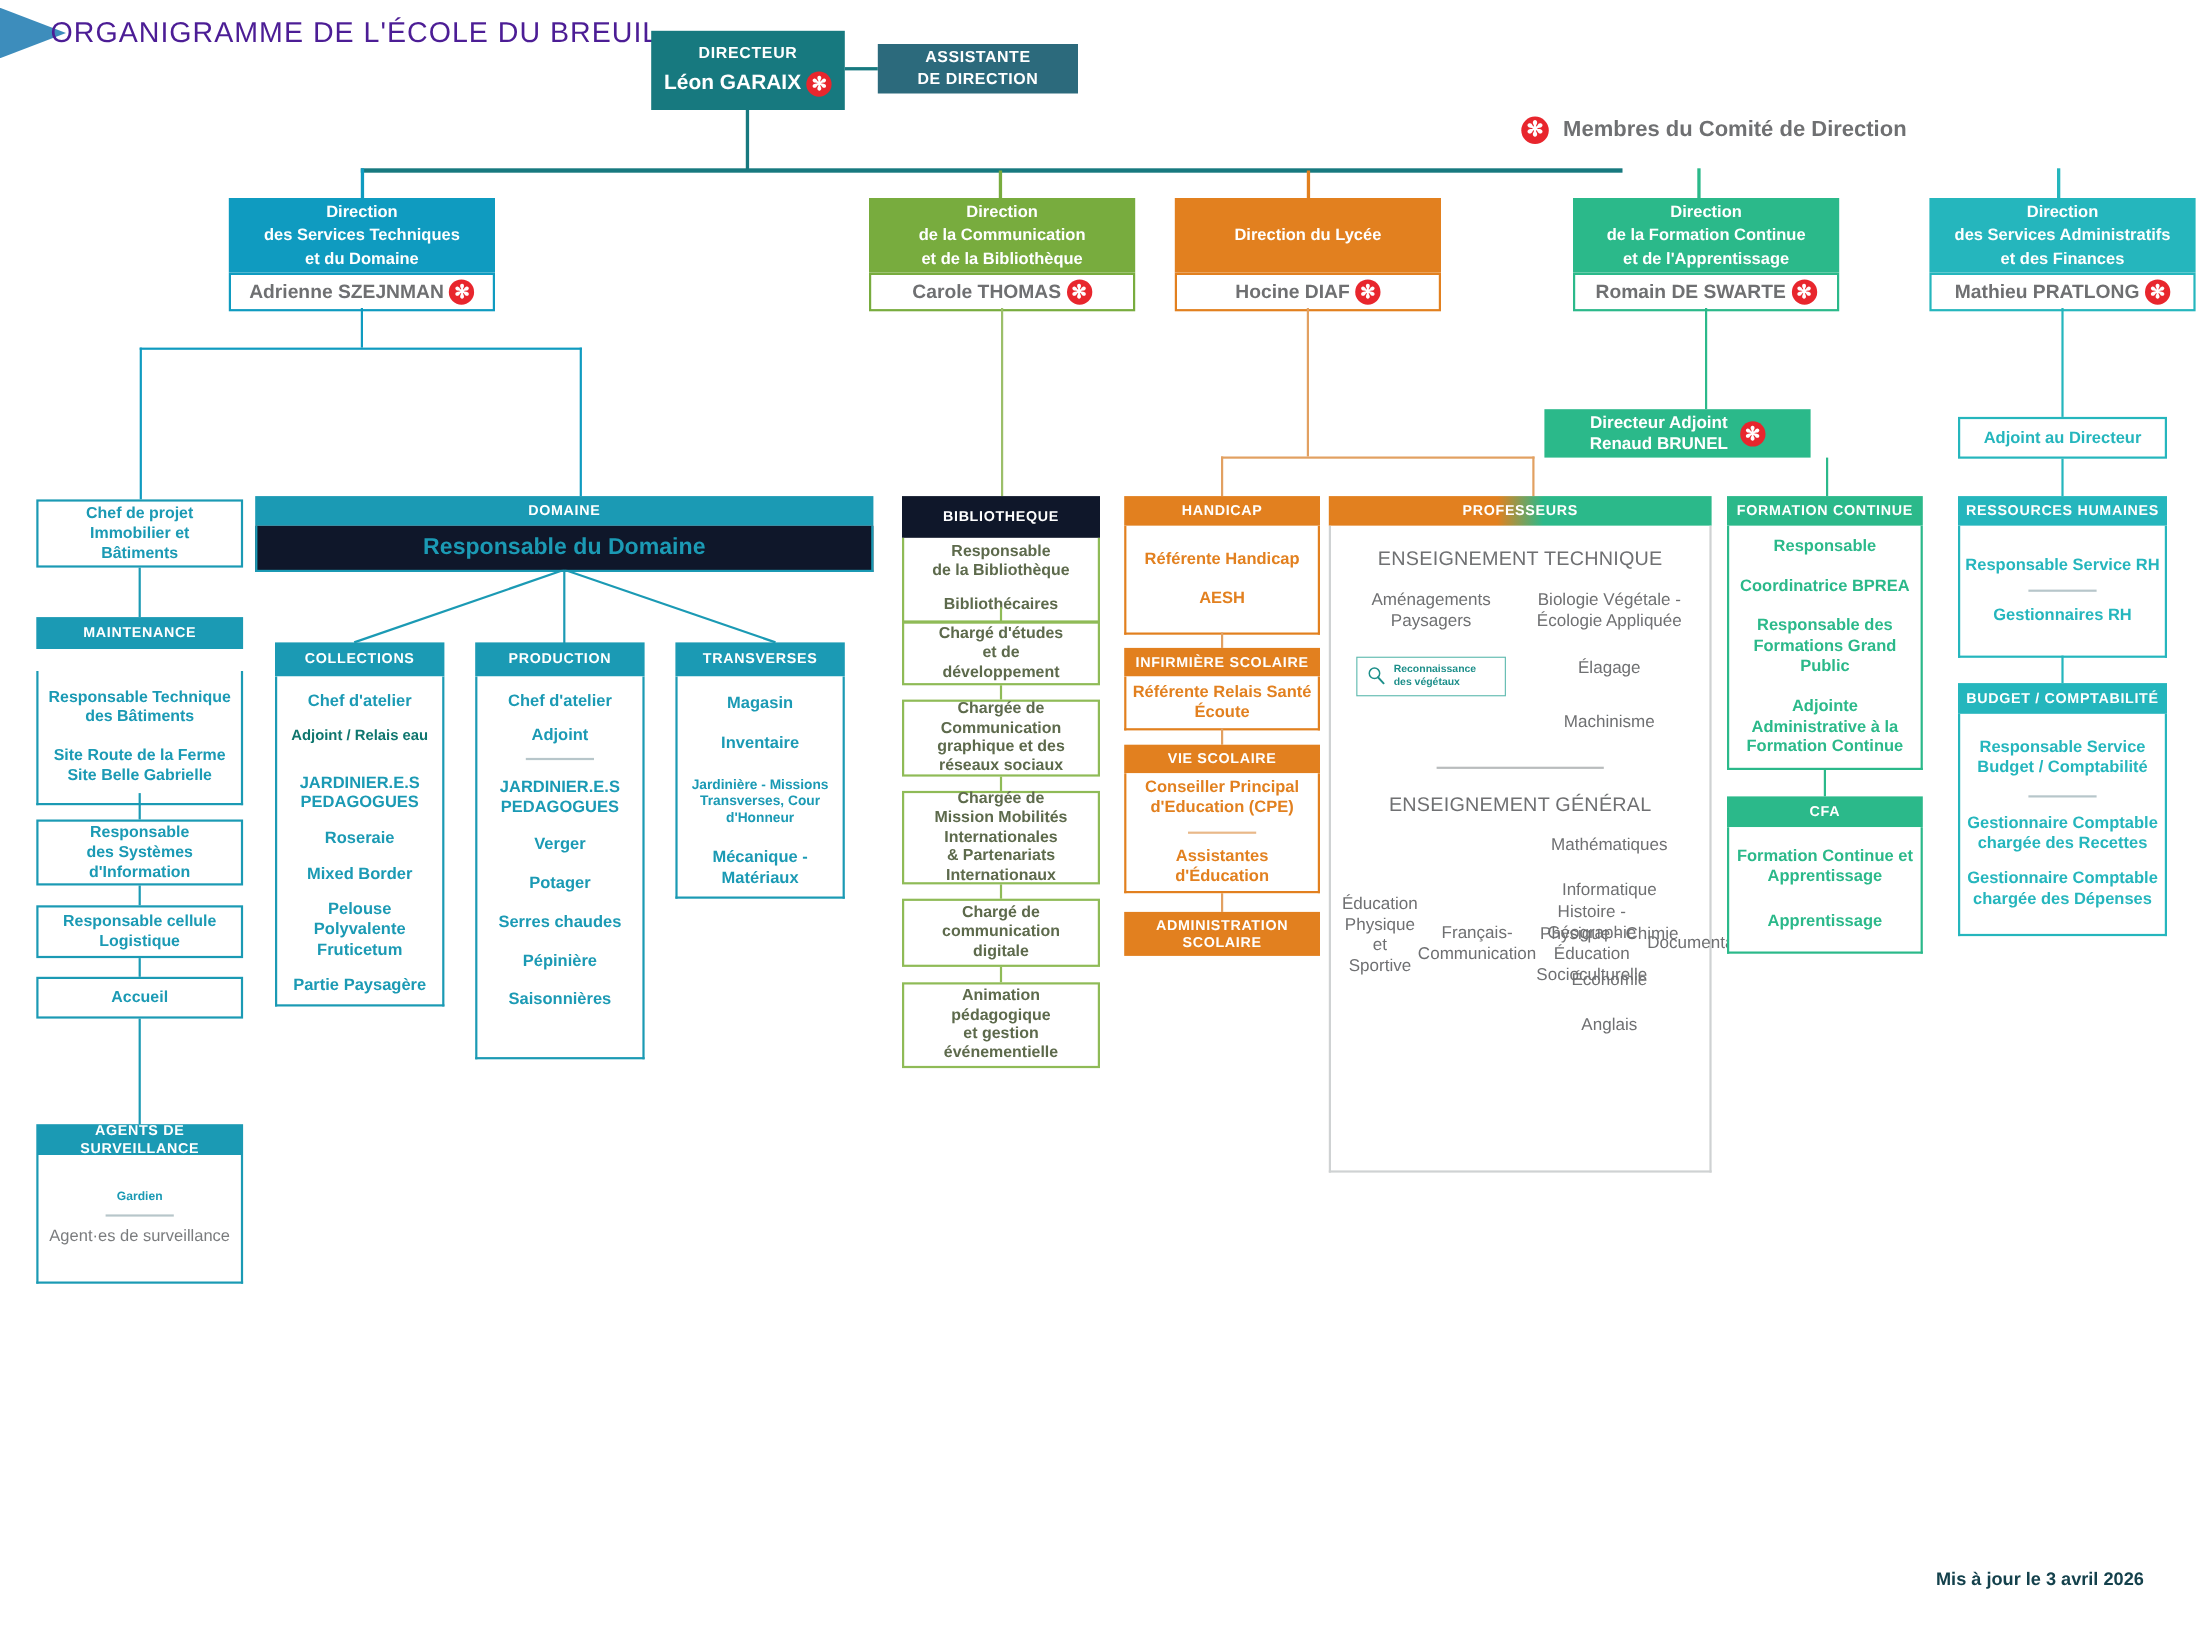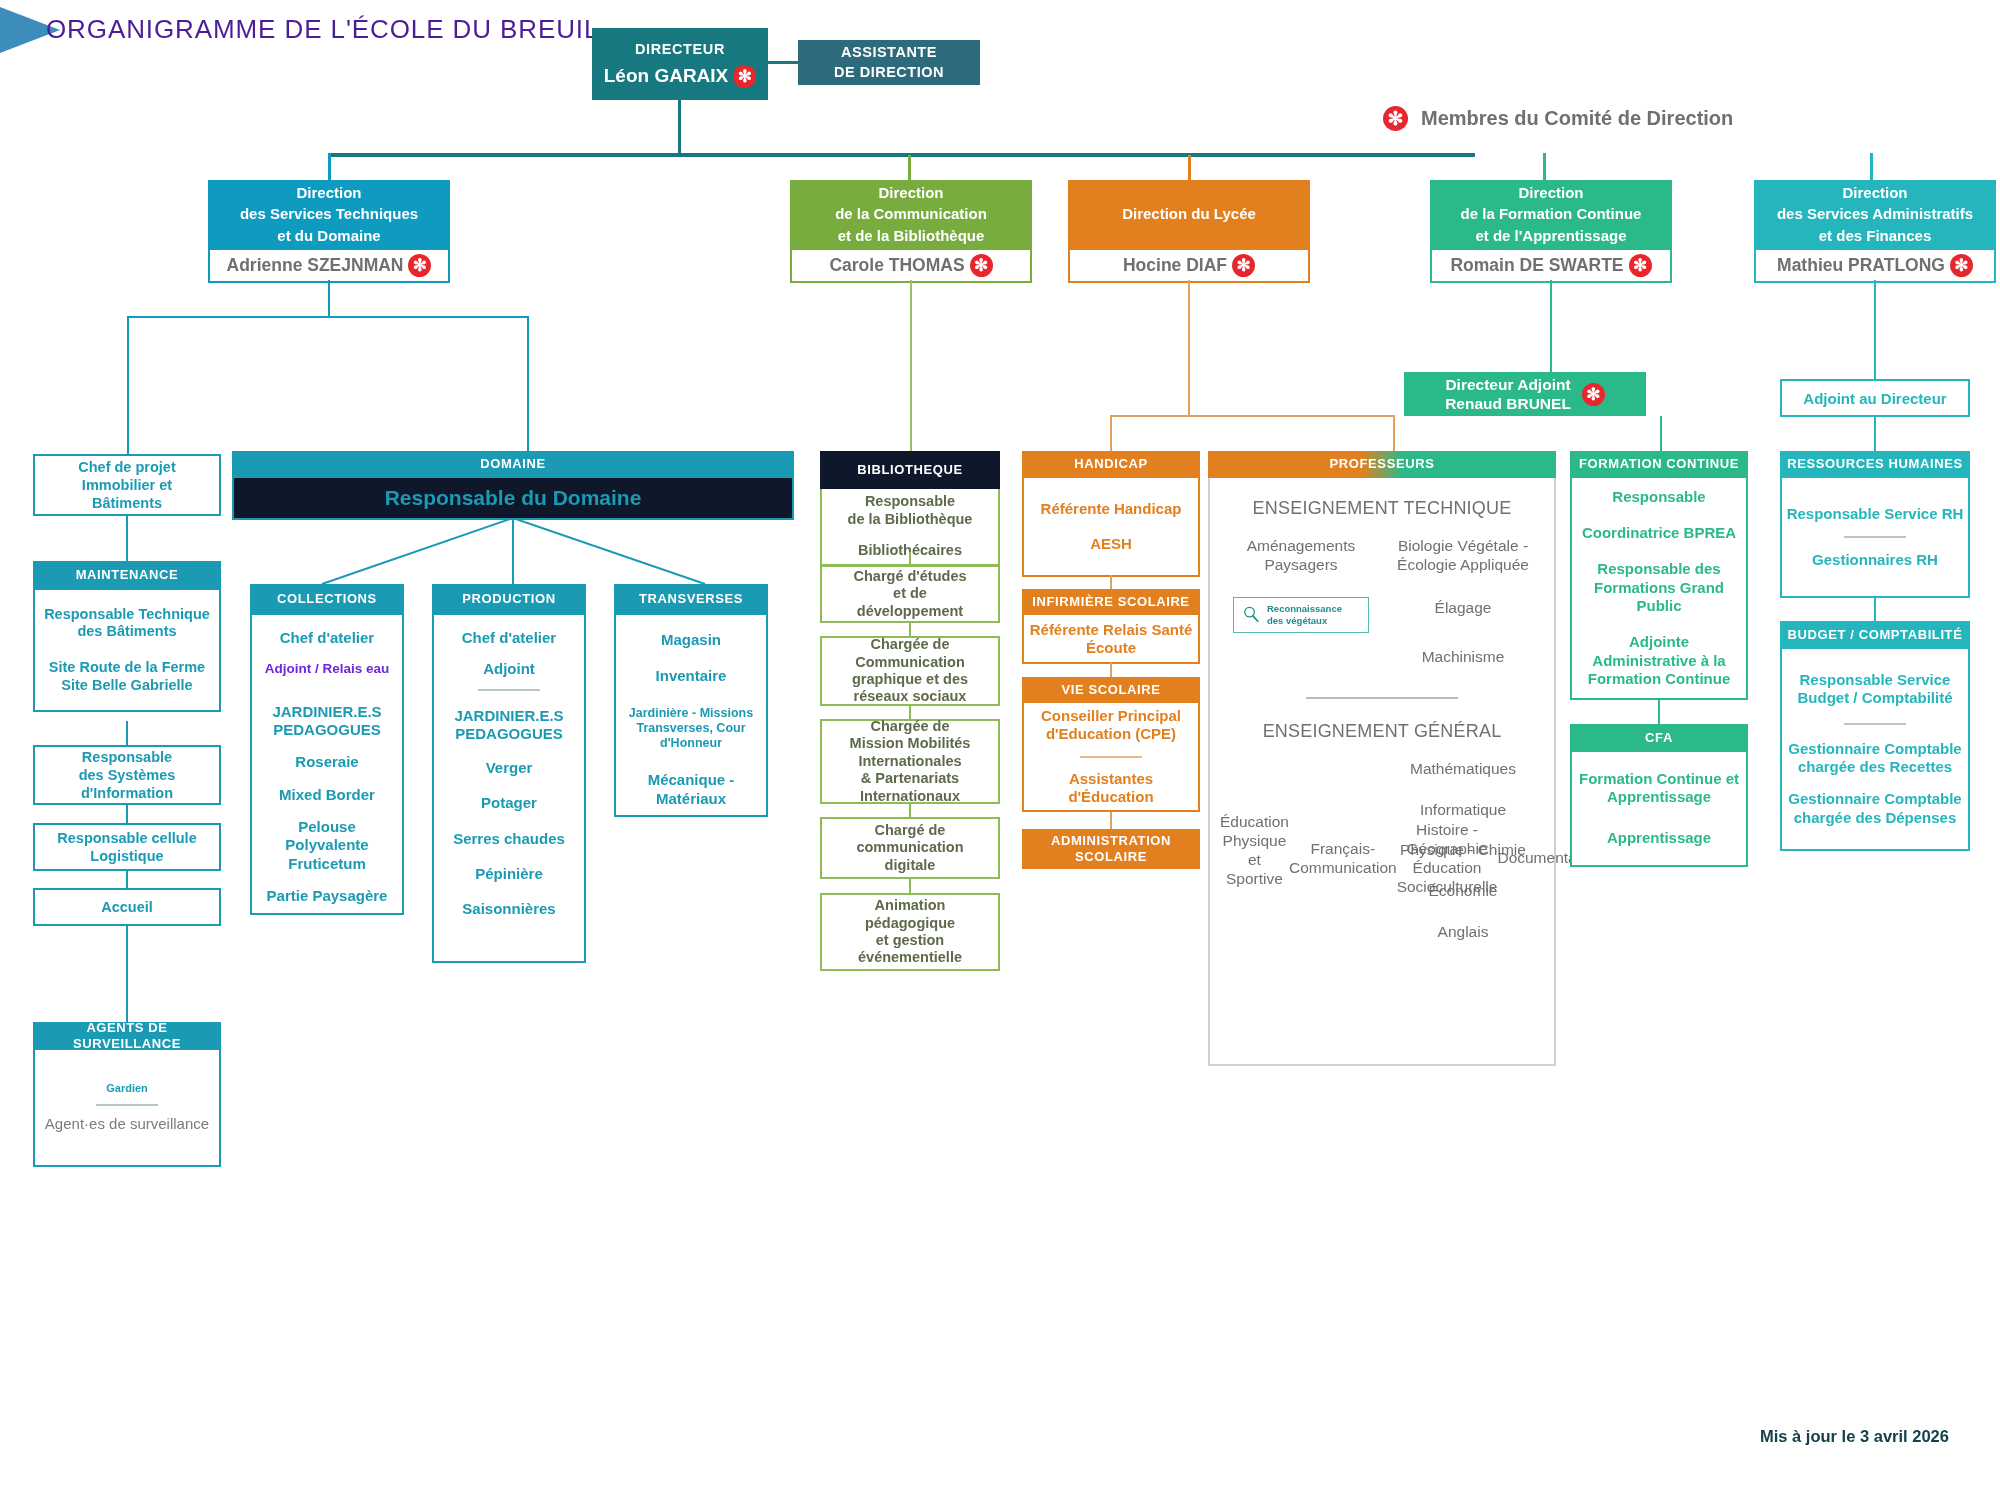--- a/index.html
+++ b/index.html
@@ -120,21 +120,21 @@
   <div>
     <div>Chef de projet</div>
     <div>Immobilier et</div>
     <div>Bâtiments</div>
   </div>
 </div>
 <div class="ln" style="left:126px;top:516px;width:2px;height:45px;background:#1b9ab4;"></div>
 
 <div class="abs" style="left:33px;top:561px;width:188px;">
   <div class="panel-title" style="background:#1b9ab4;height:29px;">MAINTENANCE</div>
-  <div class="panel-body" style="border:2px solid #1b9ab4;border-top:none;height:122px;color:#1b9ab4;font-size:14.5px;line-height:1.22;padding:22px 5px;box-sizing:border-box;">
+  <div class="panel-body" style="border:2px solid #1b9ab4;border-top:none;height:122px;color:#1b9ab4;font-size:14.5px;line-height:1.22;padding:22px 5px;box-sizing:border-box;margin-top:20px;">
     <div class="item">Responsable Technique des Bâtiments</div>
     <div class="divline"></div>
     <div class="item">Site Route de la Ferme</div>
     <div style="height:12px"></div>
     <div class="item">Site Belle Gabrielle</div>
   </div>
 </div>
 <div class="ln" style="left:126px;top:721px;width:2px;height:24px;background:#1b9ab4;"></div>
 
 <div class="abs ctr" style="left:33px;top:745px;width:188px;height:60px;border:2px solid #1b9ab4;color:#1b9ab4;font-weight:700;font-size:14.5px;line-height:1.25;">
@@ -178,21 +178,21 @@
 <svg class="abs" style="left:230px;top:518px;width:566px;height:68px;">
   <line x1="283" y1="0" x2="283" y2="68" stroke="#1b9ab4" stroke-width="2"></line>
   <line x1="283" y1="0" x2="92" y2="66" stroke="#1b9ab4" stroke-width="2"></line>
   <line x1="283" y1="0" x2="475" y2="66" stroke="#1b9ab4" stroke-width="2"></line>
 </svg>
 
 <div class="abs" style="left:250px;top:584px;width:154px;">
   <div class="panel-title" style="background:#1b9ab4;height:31px;">COLLECTIONS</div>
   <div style="border:2px solid #1b9ab4;border-top:none;background:#fff;padding:14px 4px 18px;box-sizing:border-box;height:300px;display:flex;flex-direction:column;align-items:center;">
     <div class="item" style="color:#1b9ab4;font-size:15px;margin-bottom:14px;">Chef d'atelier</div>
-    <div class="item" style="color:#6d28d9;font-size:13.5px;">Adjoint / Relais eau</div>
+    <div class="item" style="color:#0f766e;font-size:13.5px;">Adjoint / Relais eau</div>
     <div class="divline" style="margin:11px auto 14px;"></div>
     <div class="item" style="color:#1b9ab4;font-size:15px;margin-bottom:14px;">JARDINIER.E.S PEDAGOGUES</div>
     <div class="item" style="color:#1b9ab4;font-size:15px;margin-bottom:14px;">Roseraie</div>
     <div class="item" style="color:#1b9ab4;font-size:15px;margin-bottom:14px;">Mixed Border</div>
     <div class="item" style="color:#1b9ab4;font-size:15px;margin-bottom:14px;">Pelouse Polyvalente Fruticetum</div>
     <div class="item" style="color:#1b9ab4;font-size:15px;">Partie Paysagère</div>
   </div>
 </div>
 
 <div class="abs" style="left:432px;top:584px;width:154px;">

